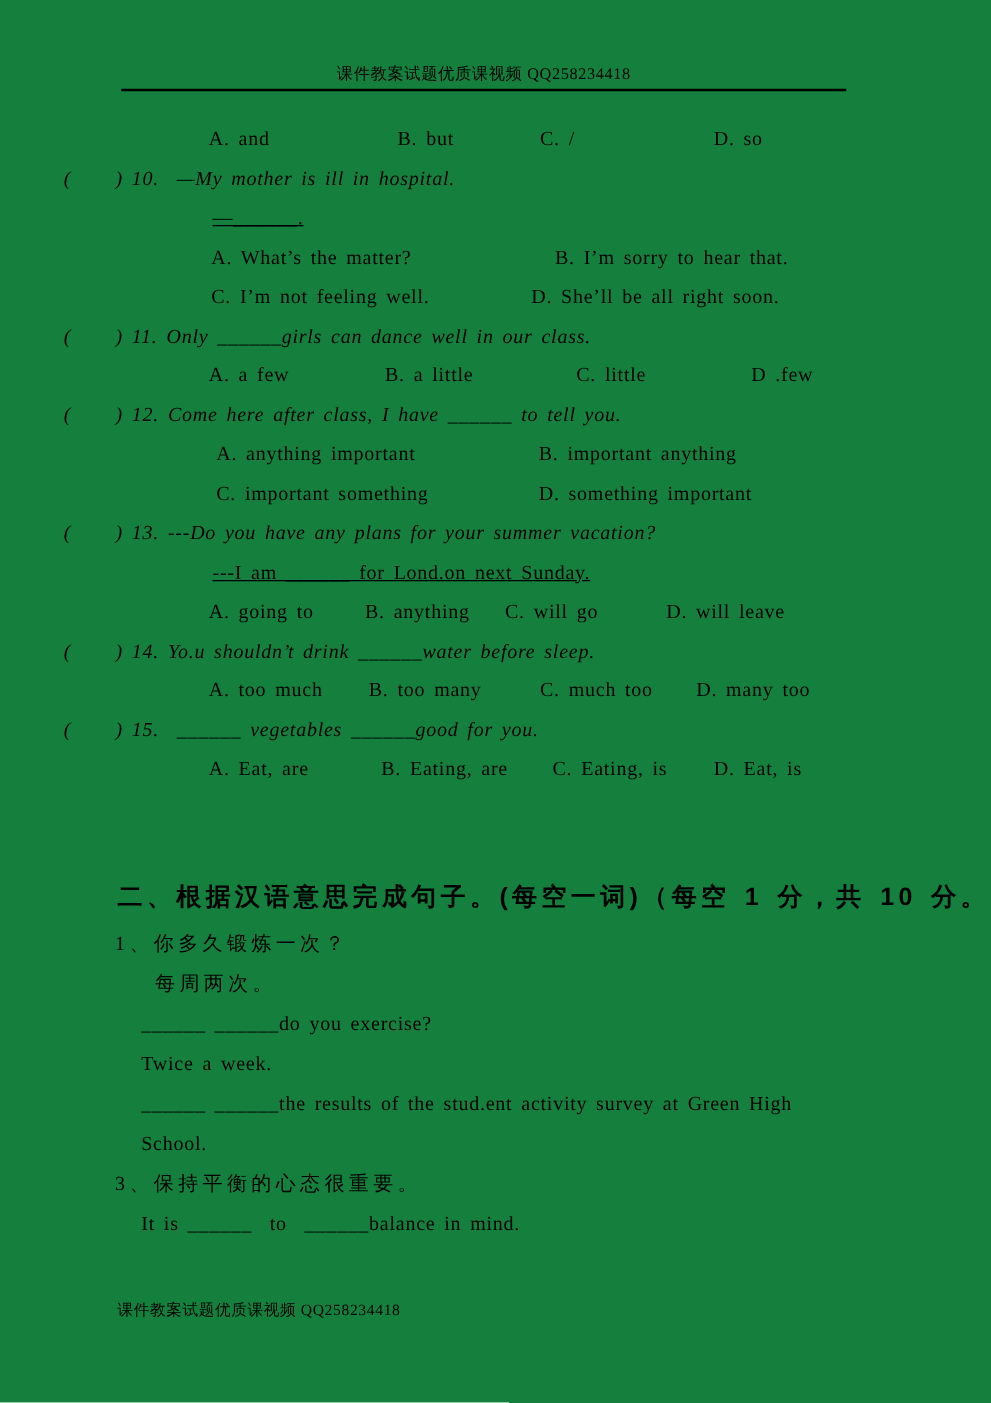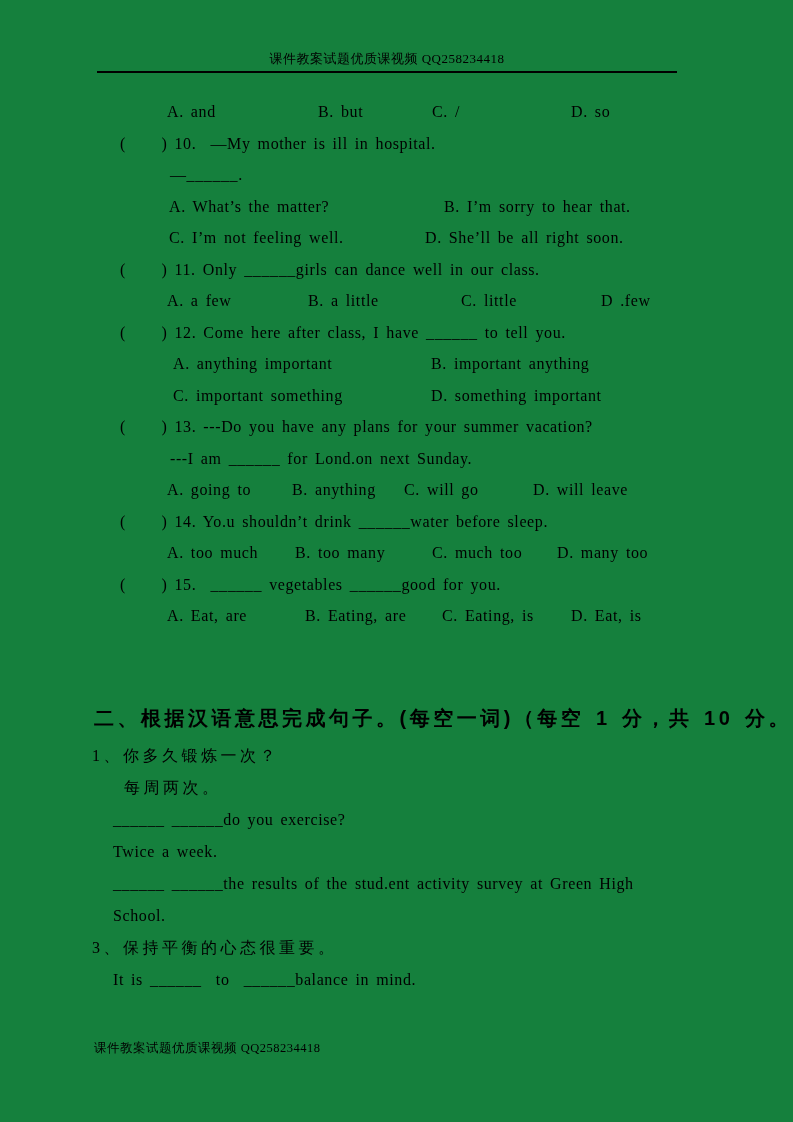--- a/index.html
+++ b/index.html
@@ -20,22 +20,22 @@
     padding-bottom:3px;
   }
   .header-text { font-size:13px; letter-spacing:0.5px; }
   
   .content { position:absolute; top:96px; left:0; width:728px; }
   .line {
     height:31.5px; line-height:31.5px;
     white-space:pre;
     letter-spacing:0.6px; word-spacing:2.5px;
   }
-  .q    { padding-left:120px; }
-  .cont { padding-left:170px; }
+  .q    { padding-left:51px;font-style:italic; }
+  .cont { padding-left:170px;text-decoration:underline; }
   .opts { position:relative; }
   .opt  { position:absolute; top:0; white-space:pre; }
   
   .sec2 .line { height:32px; line-height:32px; }
   .heading {
     font-weight:bold;
     font-family:"Liberation Sans","DejaVu Sans",sans-serif;
     padding-left:94px;
     letter-spacing:0.5px;
     margin-top:70px; margin-bottom:6px;

